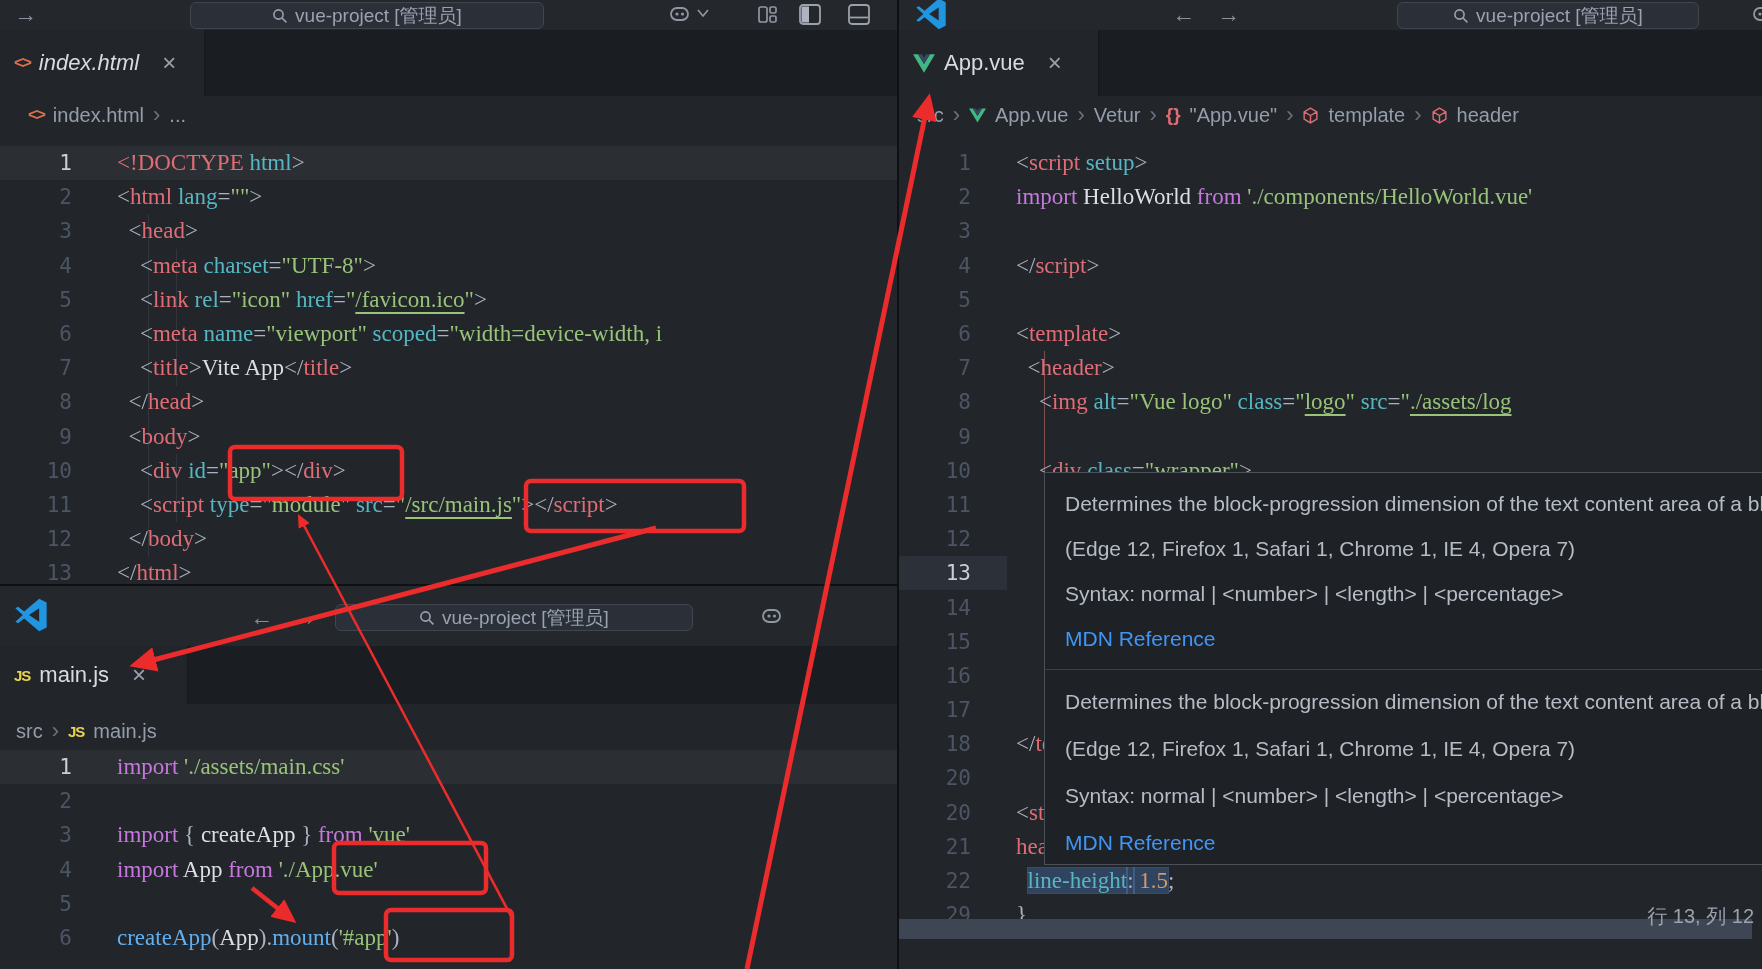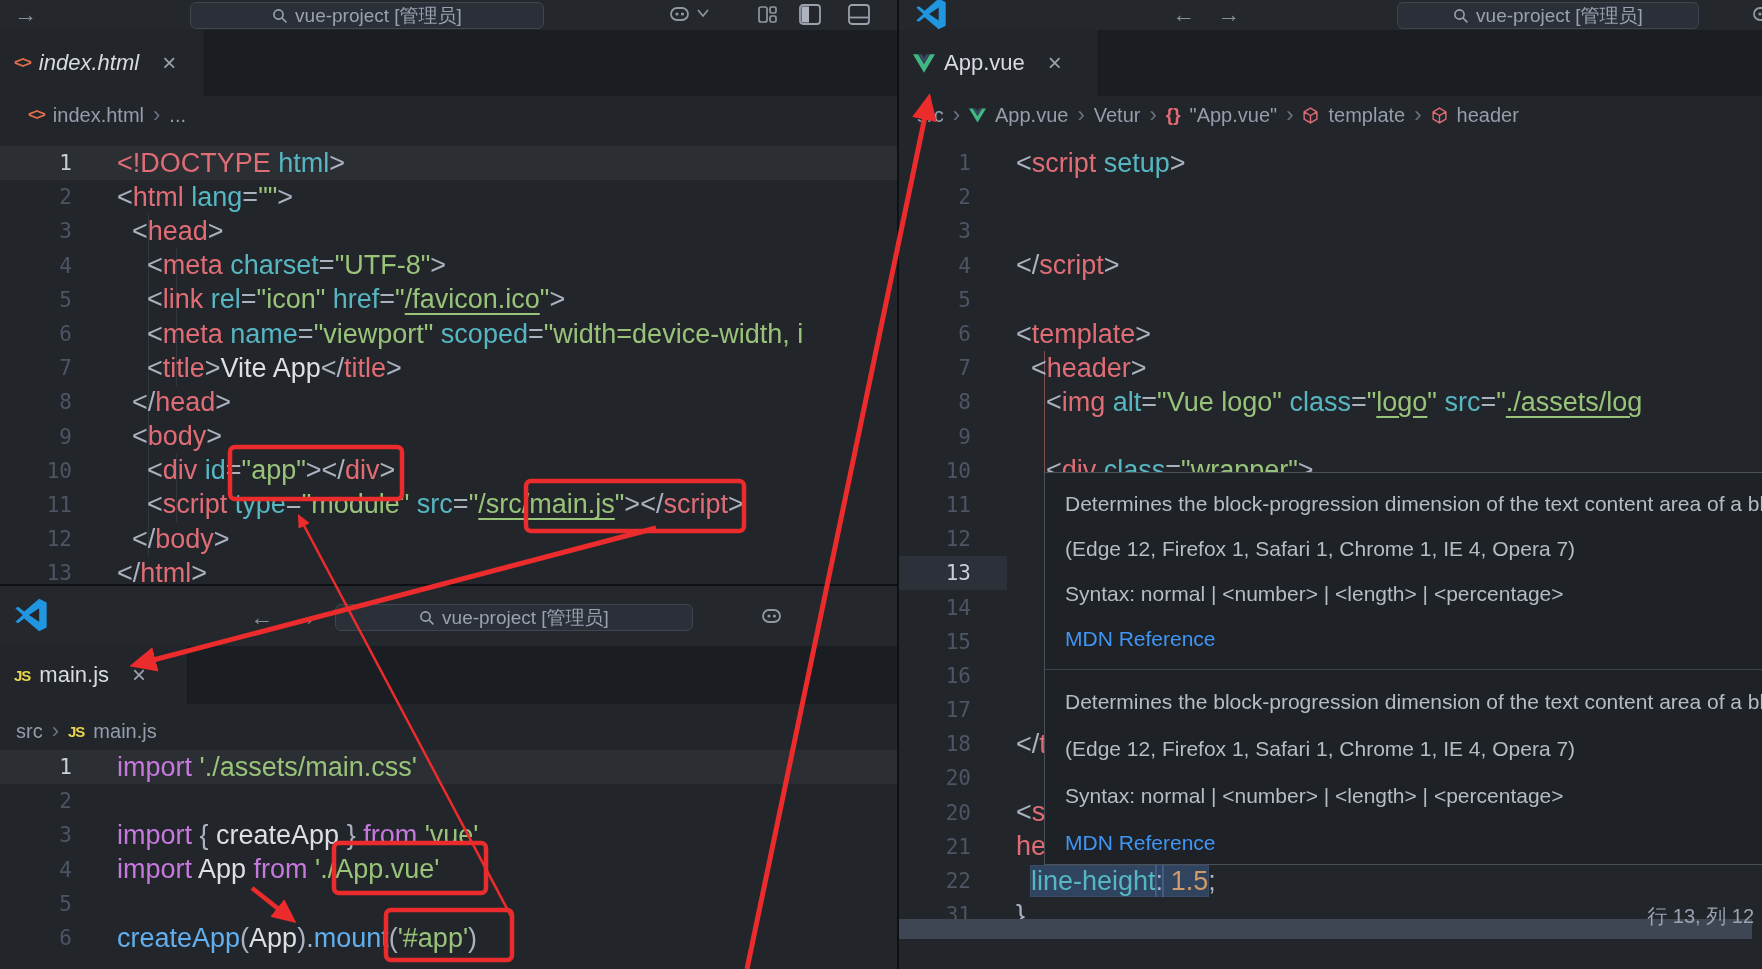--- a/index.html
+++ b/index.html
@@ -28,21 +28,21 @@
   .crumbs .sep{color:#6b7380;font-size:22px;}
   .ico-html{color:#e0704a;font-weight:bold;font-size:17px;letter-spacing:-2px;}
   .ico-js{color:#e8d44f;font-weight:bold;font-size:15px;letter-spacing:-1px;}
   .ico-brace{color:#e06c75;font-weight:bold;font-size:19px;}
 
   .codepane{position:absolute;left:0;right:0;}
   .crow{display:flex;height:34.2px;align-items:center;}
   .g{width:72px;flex:0 0 72px;text-align:right;color:#4d5565;font-size:21px;
      font-family:"DejaVu Sans Mono",monospace;}
   .gActive{color:#c9ced9;}
-  .ccode{white-space:pre;padding-left:45px;font-family:Liberation Sans, sans-serif;font-size:27px;}
+  .ccode{white-space:pre;padding-left:45px;font-family:Liberation Serif, serif;font-size:23px;}
   .tag{color:#e06c75}.attr{color:#56b6c2}.str{color:#98c379}
   .strU{color:#98c379;text-decoration:underline;text-underline-offset:5px;margin-top:22px;}
   .kw{color:#c678dd}.fn{color:#61afef}.var{color:#dcdfe4}.num{color:#d19a66}
   .pun{color:#abb2bf}.txt{color:#dcdfe4}
   .hl{background:rgba(70,118,185,.38);box-shadow:0 0 0 1px rgba(99,145,210,.35);}
   .linehl{position:absolute;left:0;height:34px;background:rgba(255,255,255,.045);}
   .guide{position:absolute;width:1px;background:#31363d;}
   .guide.red{background:#7d4f4f;}
   .gutterhl{position:absolute;left:0;width:108px;height:34px;background:#2b3039;}
 
@@ -306,20 +306,21 @@
     </div>
     <div class="gutterhl" style="top:556px;"></div>
     <div class="guide red" style="left:145px;top:351px;height:121px;"></div>
     <div class="codepane" style="top:146px;">
         <div class="crow">
           <span class="g">1</span>
           <span class="ccode"><span class="pun">&lt;</span><span class="tag">script</span><span class="attr"> setup</span><span class="pun">&gt;</span></span>
         </div>
         <div class="crow">
           <span class="g">2</span>
+          <span class="ccode"><span class="kw">import</span><span class="var"> HelloWorld </span><span class="kw">from</span><span class="str"> './components/HelloWorld.vue'</span></span>
         </div>
         <div class="crow">
           <span class="g">3</span>
         </div>
         <div class="crow">
           <span class="g">4</span>
           <span class="ccode"><span class="pun">&lt;/</span><span class="tag">script</span><span class="pun">&gt;</span></span>
         </div>
         <div class="crow">
           <span class="g">5</span>
@@ -387,21 +388,21 @@
         </div>
         <div class="crow">
           <span class="g">21</span>
           <span class="ccode"><span class="tag">header</span><span class="pun"> {</span></span>
         </div>
         <div class="crow">
           <span class="g">22</span>
           <span class="ccode"><span class="pun">  </span><span class="attr hl">line-height</span><span class="pun hl">:</span><span class="num hl"> 1.5</span><span class="pun">;</span></span>
         </div>
         <div class="crow">
-          <span class="g">31</span>
+          <span class="g">29</span>
           <span class="ccode"><span class="pun">}</span></span>
         </div>
       </div>
 
     <div id="tooltip">
       <div class="s1">
         <div class="tt-row">Determines the block-progression dimension of the text content area of a block.</div>
         <div class="tt-row">(Edge 12, Firefox 1, Safari 1, Chrome 1, IE 4, Opera 7)</div>
         <div class="tt-row">Syntax: normal | &lt;number&gt; | &lt;length&gt; | &lt;percentage&gt;</div>
         <div class="tt-row tt-link">MDN Reference</div>

